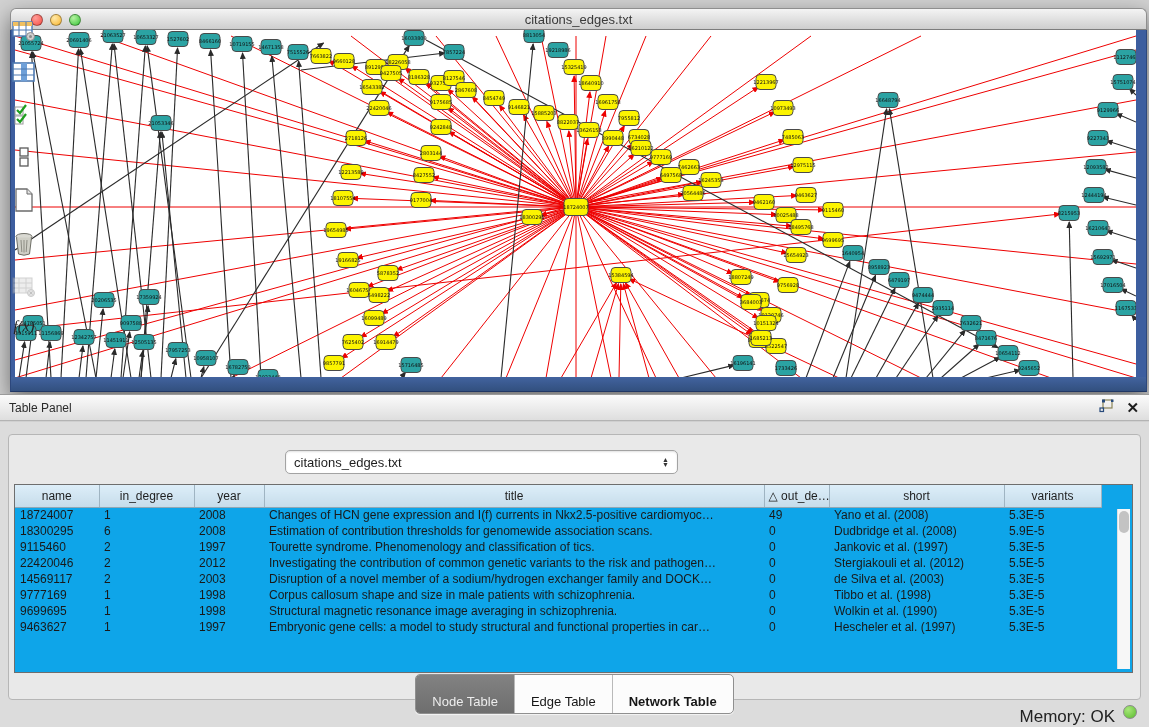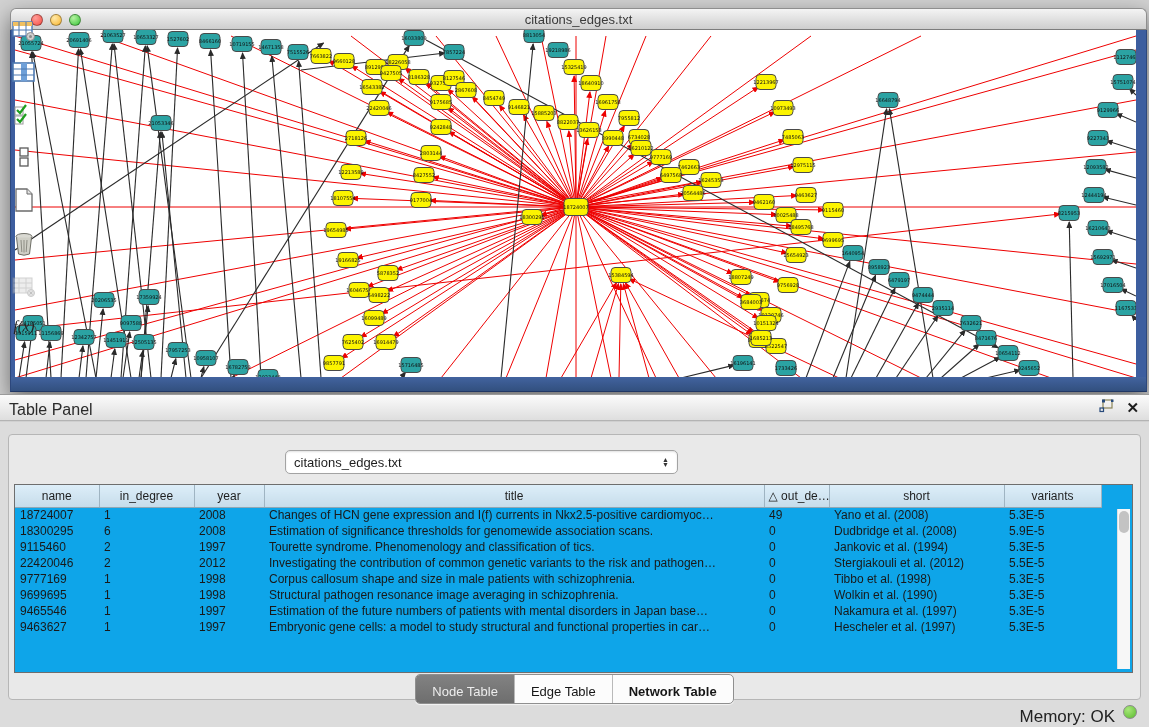--- a/index.html
+++ b/index.html
@@ -27,21 +27,21 @@
   svg.canvas { position:absolute; left:4px; top:0; width:1121px; height:348px;
     background:#ffffff; display:block; }
   svg.canvas line.r { stroke:#ee0000; stroke-width:1; }
   svg.canvas line.k { stroke:#2a2a2a; stroke-width:1.1; }
   svg.canvas text { font-family:"DejaVu Sans", sans-serif; font-size:5px; fill:#111; }
 
   
   .panel-bar { position:absolute; left:0; top:394px; width:1149px; height:27px;
     background:linear-gradient(#fbfbfb,#dedede); border-top:1px solid #9a9a9a;
     border-bottom:1px solid #b3b3b3; }
-  .panel-bar .label { position:absolute; left:9px; top:6px; font-size:16px; color:#2b2b2b; }
+  .panel-bar .label { position:absolute; left:9px; top:6px; font-size:12px; color:#2b2b2b; }
   .panel-bar .controls { position:absolute; right:10px; top:4px; display:flex; gap:12px; align-items:center; }
   .panel-bar .controls .x { font-size:15px; font-weight:bold; color:#1c1c1c; line-height:18px; }
 
   .panel-body { position:absolute; left:0; top:422px; width:1149px; height:305px; background:#dcdcdc; }
   .content-box { position:absolute; left:8px; top:12px; width:1133px; height:266px;
     background:#e9e9e9; border:1px solid #b6b6b6; border-radius:4px; }
 
   .toolbar { position:absolute; left:10px; top:20px; height:28px; display:flex; align-items:center; gap:20px;flex-direction:column; }
   .tool-btn { width:28px; height:26px; display:flex; align-items:center; justify-content:center; }
   .tool-btn.disabled { opacity:.45; }
@@ -60,21 +60,21 @@
     overflow:hidden; white-space:nowrap; }
   table.grid td { height:16px; padding:0 0 0 5px; color:#191919; white-space:nowrap; overflow:hidden; }
   .vscroll { position:absolute; right:2px; top:24px; width:13px; height:160px; background:#f7f7f7;
     border-left:1px solid #e0e0e0; }
   .vscroll .thumb { position:absolute; left:1px; top:2px; width:10px; height:22px;
     background:#c3c3c3; border-radius:6px; }
 
   .tabbar { position:absolute; left:0; right:0; top:674px; display:flex; justify-content:center; }
   .segmented { display:flex; border:1px solid #8f8f8f; border-radius:5px; overflow:hidden;
     background:#fcfcfc; box-shadow:0 1px 1px rgba(255,255,255,.7); }
-  .segment { padding:9px 16px 4px; font-size:13px; color:#161616; border-right:1px solid #b9b9b9; }
+  .segment { padding:19px 16px 4px; font-size:13px; color:#161616; border-right:1px solid #b9b9b9; }
   .segment:last-child { border-right:none;font-weight:bold; }
   .segment.active { background:linear-gradient(#828282,#6e6e6e); color:#ededed; }
 
   .statusbar { position:absolute; left:0; top:700px; width:1149px; height:27px; }
   .statusbar .mem { position:absolute; right:34px; top:7px; font-size:17px; color:#222; }
   .statusbar .dot { position:absolute; right:12px; top:5px; width:14px; height:14px; border-radius:50%;
     background:radial-gradient(circle at 35% 30%, #a8e87a, #5abb2e); border:1px solid #8a8a8a; }
 </style>
 </head>
 <body>
@@ -850,68 +850,68 @@
           <td>2008</td>
           <td>Changes of HCN gene expression and I(f) currents in Nkx2.5-positive cardiomyoc…</td>
           <td>49</td>
           <td>Yano et al. (2008)</td>
           <td>5.3E-5</td>
         </tr>
         <tr>
           <td>18300295</td>
           <td>6</td>
           <td>2008</td>
-          <td>Estimation of significance thresholds for genomewide association scans.</td>
+          <td>Estimation of contribution thresholds for genomewide association scans.</td>
           <td>0</td>
           <td>Dudbridge et al. (2008)</td>
           <td>5.9E-5</td>
         </tr>
         <tr>
           <td>9115460</td>
           <td>2</td>
           <td>1997</td>
           <td>Tourette syndrome. Phenomenology and classification of tics.</td>
           <td>0</td>
-          <td>Jankovic et al. (1994)</td>
+          <td>Jankovic et al. (1997)</td>
           <td>5.3E-5</td>
         </tr>
         <tr>
           <td>22420046</td>
           <td>2</td>
           <td>2012</td>
           <td>Investigating the contribution of common genetic variants to the risk and pathogen…</td>
           <td>0</td>
           <td>Stergiakouli et al. (2012)</td>
           <td>5.5E-5</td>
+        </tr>
+        <tr>
+          <td>14569117</td>
+          <td>2</td>
+          <td>2003</td>
+          <td>Disruption of a novel member of a sodium/hydrogen exchanger family and DOCK…</td>
+          <td>0</td>
+          <td>de Silva et al. (2003)</td>
+          <td>5.3E-5</td>
         </tr>
         <tr>
           <td>9777169</td>
           <td>1</td>
           <td>1998</td>
           <td>Corpus callosum shape and size in male patients with schizophrenia.</td>
           <td>0</td>
           <td>Tibbo et al. (1998)</td>
           <td>5.3E-5</td>
         </tr>
         <tr>
           <td>9699695</td>
           <td>1</td>
           <td>1998</td>
-          <td>Structural pathogen resonance image averaging in schizophrenia.</td>
+          <td>Structural magnetic resonance image averaging in schizophrenia.</td>
           <td>0</td>
           <td>Wolkin et al. (1990)</td>
-          <td>5.3E-5</td>
-        </tr>
-        <tr>
-          <td>9465546</td>
-          <td>1</td>
-          <td>1997</td>
-          <td>Estimation of the future numbers of patients with mental disorders in Japan base…</td>
-          <td>0</td>
-          <td>Nakamura et al. (1997)</td>
           <td>5.3E-5</td>
         </tr>
         <tr>
           <td>9463627</td>
           <td>1</td>
           <td>1997</td>
           <td>Embryonic gene cells: a model to study structural and functional properties in car…</td>
           <td>0</td>
           <td>Hescheler et al. (1997)</td>
           <td>5.3E-5</td>

